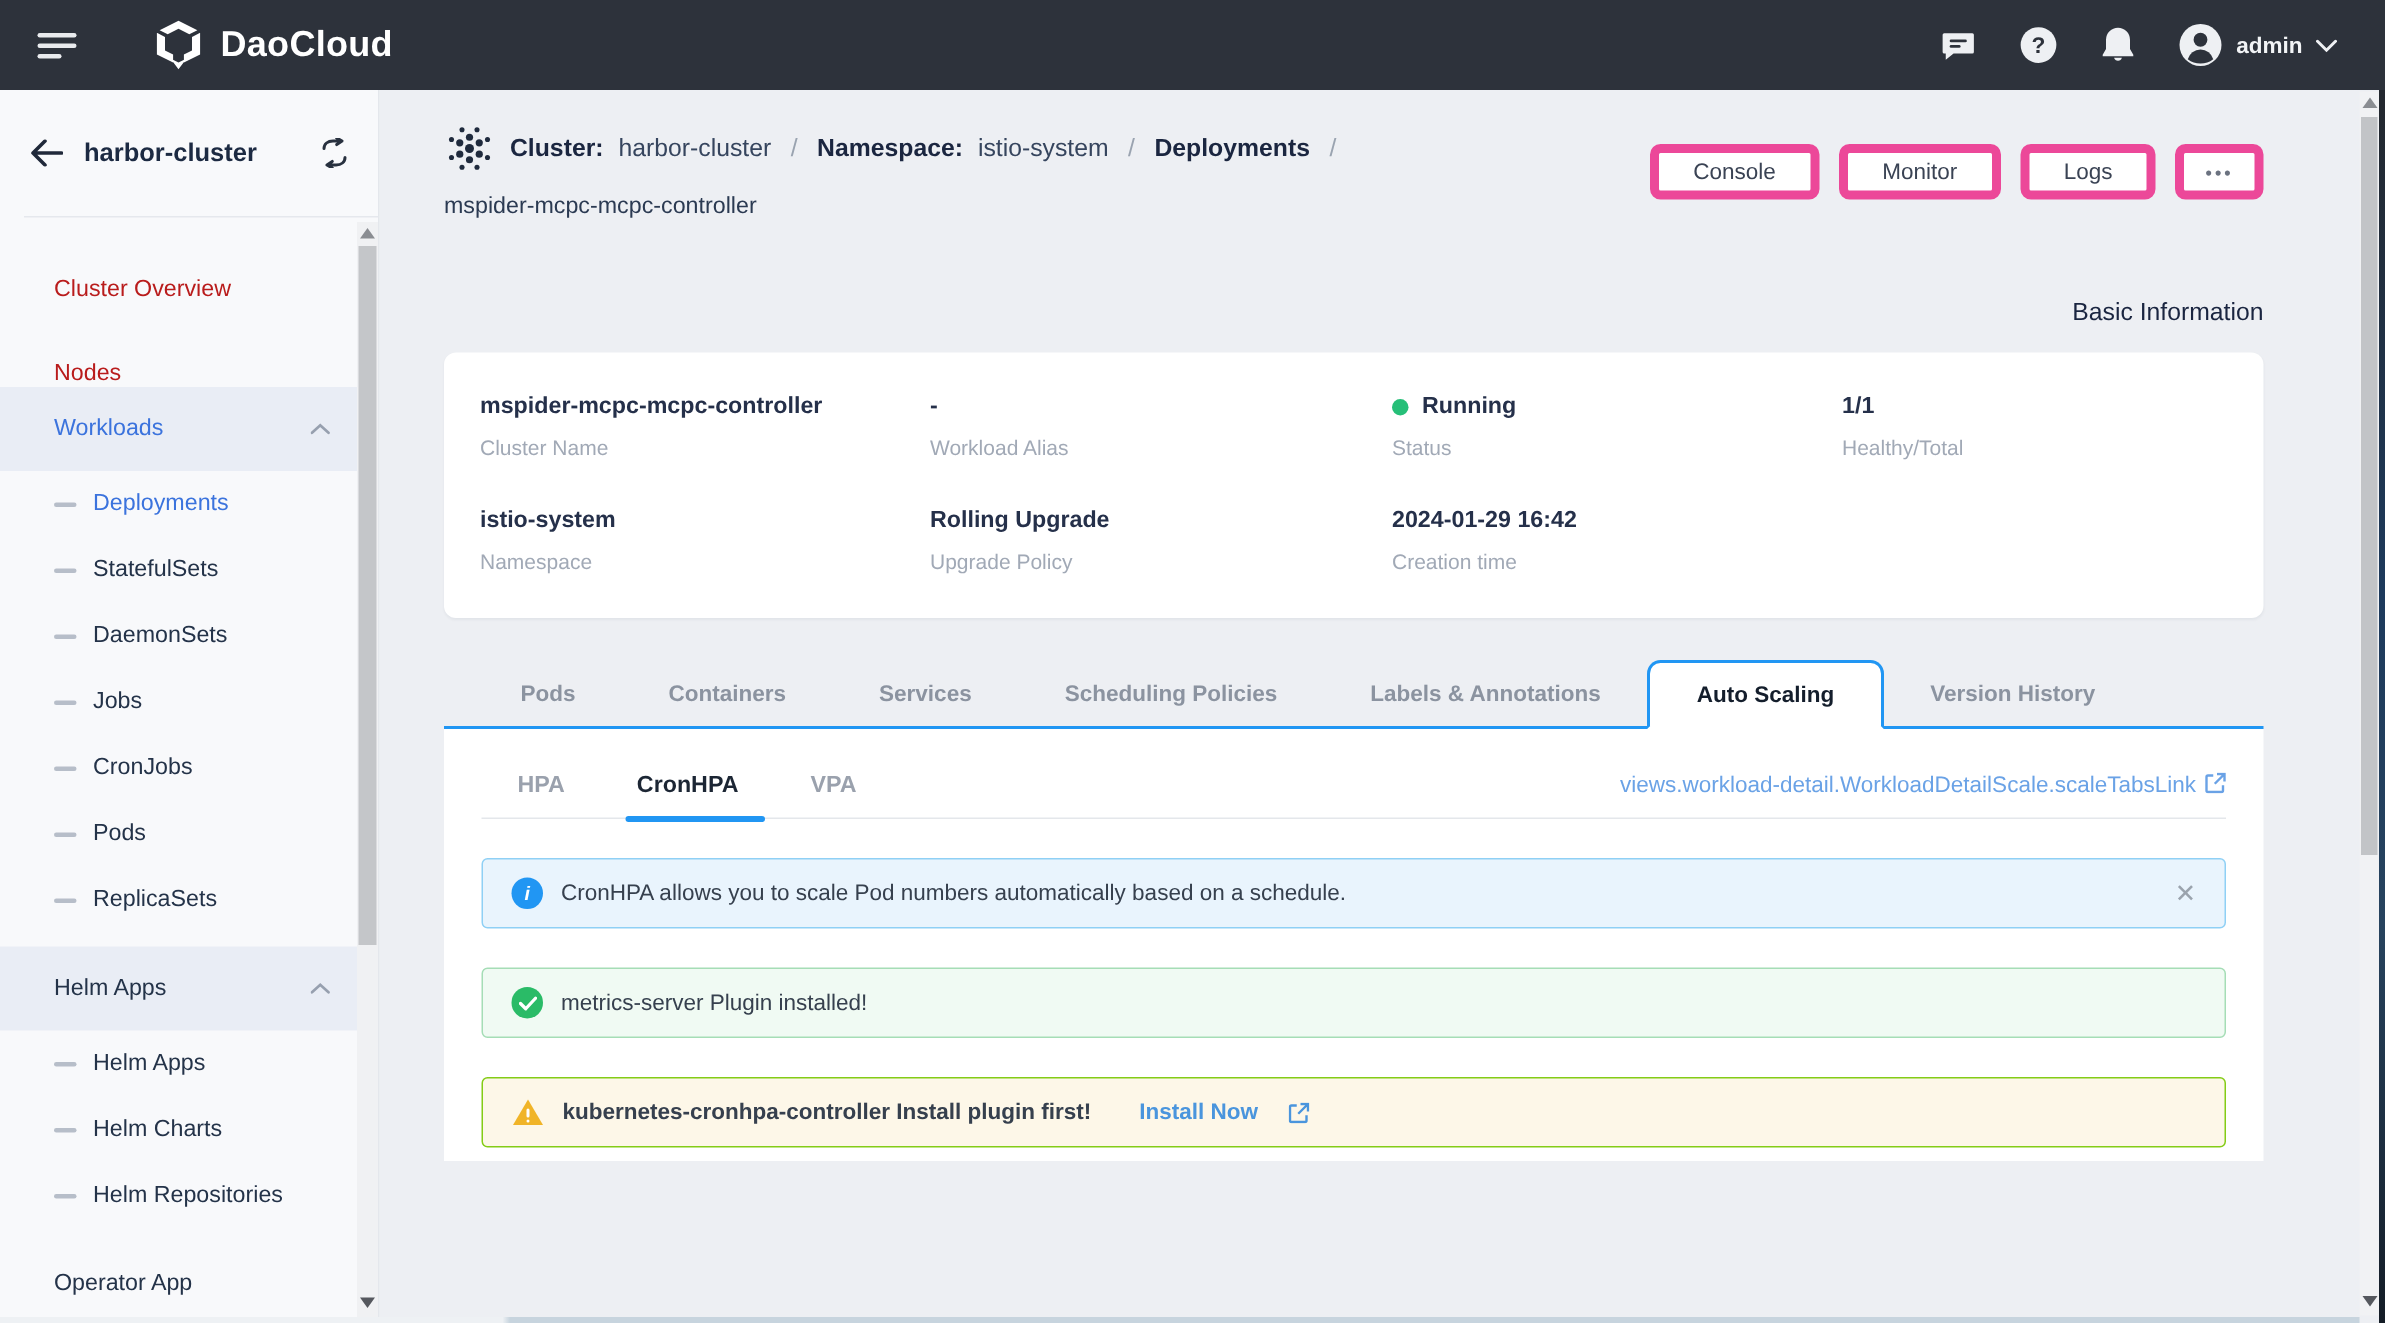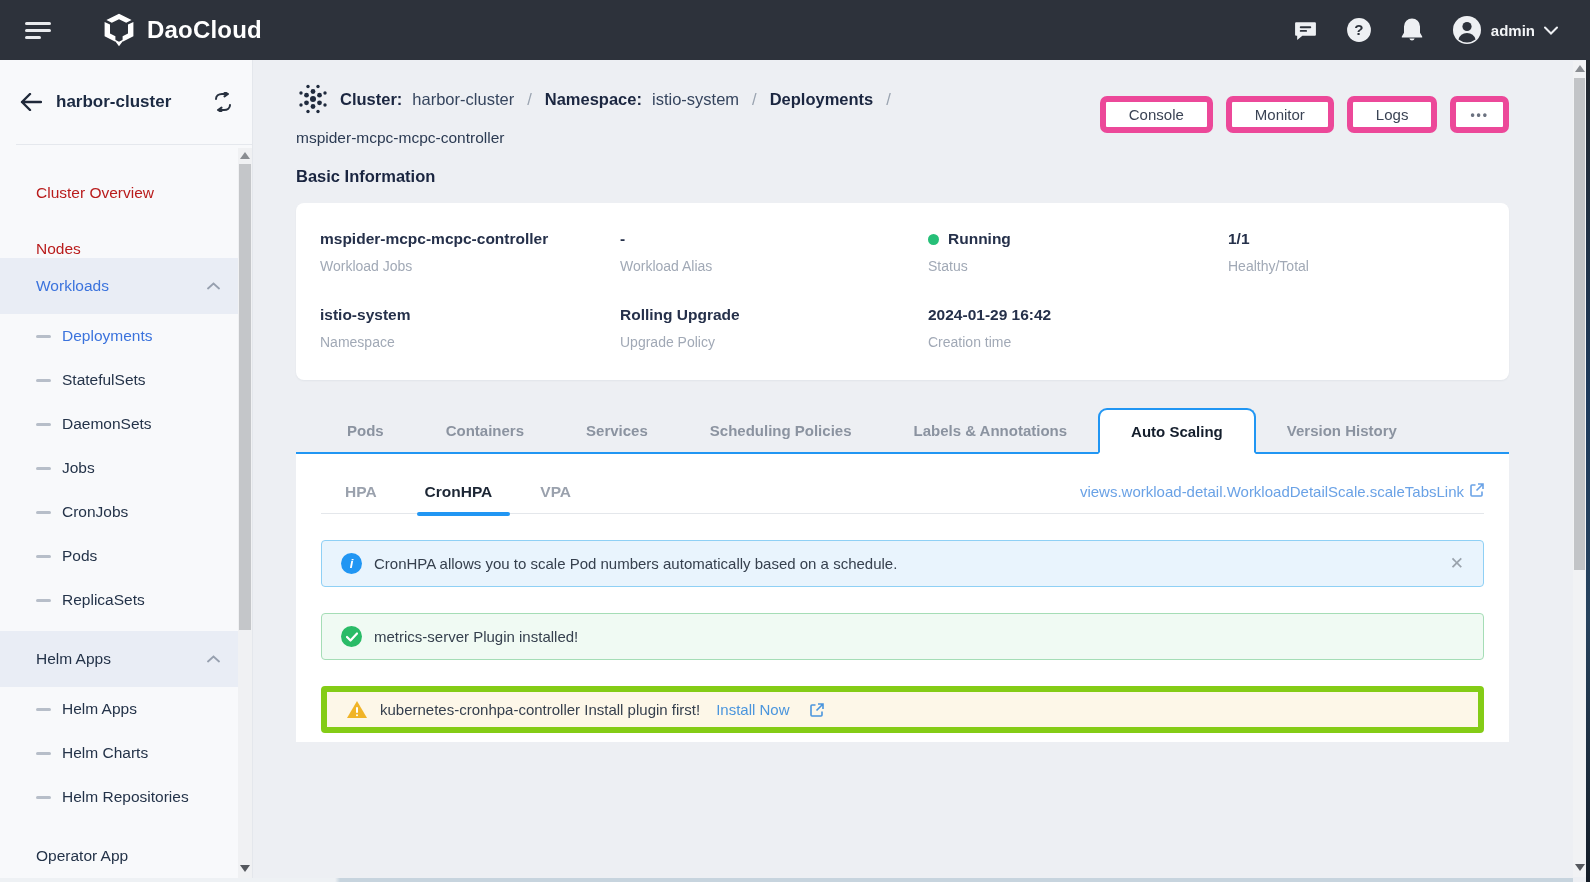--- a/index.html
+++ b/index.html
@@ -53,21 +53,21 @@
   .crumb-line1 { display:flex; align-items:center; gap:10px; font-size:16.5px; }
   .crumb-label { font-weight:700; color:#1b2640; }
   .crumb-value { color:#36455e; }
   .crumb-sep { color:#9aa3b0; margin:0 3px; }
   .crumb-line2 { margin-top:13px; font-size:15.5px; color:#2b3a52; padding-left:0; }
   .actions { display:flex; gap:13px; margin-top:14px; align-items:flex-start; }
   .btn { height:37px; background:#fff; border:6px solid #ec4899; border-radius:7px; padding:0 23px;
          font-size:15px; color:#3a4354; font-family:inherit; cursor:pointer; display:flex; align-items:center; }
   .btn.more { padding:0 14px; font-size:12px; letter-spacing:2px; color:#6b7280; font-weight:bold; }
 
-  .section-title { margin-top:20px; font-size:16.5px; font-weight:700; color:#1a2540; }
+  .section-title { margin-top:52px; font-size:16.5px; font-weight:400; color:#1a2540;text-align:right; }
 
   .card { margin-top:17px; background:#fff; border-radius:8px; box-shadow:0 1px 2px rgba(20,30,50,.05);
           padding:27px 24px 30px 24px; display:grid; grid-template-columns:300px 308px 300px 1fr; row-gap:32px; }
   .field .val { font-size:15.5px; color:#25304a; font-weight:600; }
   .field .lab { font-size:14px; color:#a1a9b6; margin-top:10px; }
   .status-line { display:flex; align-items:center; gap:9px; }
   .status-dot { width:11px; height:11px; border-radius:50%; background:#26bf78; }
 
   
   .tabbar { margin-top:28px; display:flex; height:46px; border-bottom:2px solid #2196f3; padding-left:20px; }
@@ -81,23 +81,23 @@
             font-size:15.5px; font-weight:600; color:#9aa1ad; cursor:pointer; }
   .subtab.active { color:#1c2634; font-weight:700; }
   .subtab.active::after { content:""; position:absolute; left:16px; right:6px; bottom:-2px; height:4px;
                           border-radius:2px; background:#2196f3; }
   .scale-link { margin-left:auto; display:flex; align-items:flex-start; gap:6px; color:#6aa2e6; font-size:15px; cursor:pointer; }
 
   .alert { margin-top:26px; height:47px; border-radius:4px; display:flex; align-items:center; padding:0 19px;
            font-size:15px; color:#36404e; gap:12px; }
   .alert.info { background:#e9f4fd; border:1px solid #8fd0f5; }
   .alert.success { background:#f0faf3; border:1px solid #a5ddb6; }
-  .alert.warning { background:#fdf7e8; border:6px solid #84cc16; }
+  .alert.warning { background:#fdf7e8; border:1px solid #84cc16;font-weight:bold; }
   .alert .close { margin-left:auto; color:#9aa3ad; font-size:17px; cursor:pointer; line-height:1; }
-  .alert .link { color:#4a95dd; margin-left:4px; display:flex; align-items:center; gap:20px; cursor:pointer; }
+  .alert .link { color:#4a95dd; margin-left:20px; display:flex; align-items:center; gap:20px; cursor:pointer; }
 
   .badge-icon { width:21px; height:21px; border-radius:50%; color:#fff; font-size:13px; font-weight:700;
                 display:flex; align-items:center; justify-content:center; flex:none; }
   .badge-icon.i { background:#2196f3; font-style:italic; }
   .badge-icon.check { background:#2abb67; }
 
   
   .main-scroll { position:absolute; top:61px; right:4px; width:13px; bottom:5px; background:#f1f2f4; z-index:25; }
   .main-scroll .thumb { position:absolute; top:17px; left:1px; width:11px; height:492px; background:#c2c4c7; }
   .right-edge { position:absolute; top:0; right:0; width:4px; height:882px;
@@ -302,21 +302,21 @@
       <button class="btn">Logs</button>
       <button class="btn more">•••</button>
     </div>
   </div>
 
   <div class="section-title">Basic Information</div>
 
   <div class="card">
     <div class="field">
       <div class="val">mspider-mcpc-mcpc-controller</div>
-      <div class="lab">Workload Jobs</div>
+      <div class="lab">Cluster Name</div>
     </div>
     <div class="field">
       <div class="val">-</div>
       <div class="lab">Workload Alias</div>
     </div>
     <div class="field">
       <div class="val status-line">
         <span class="status-dot"></span>
         <span>Running</span>
       </div>

